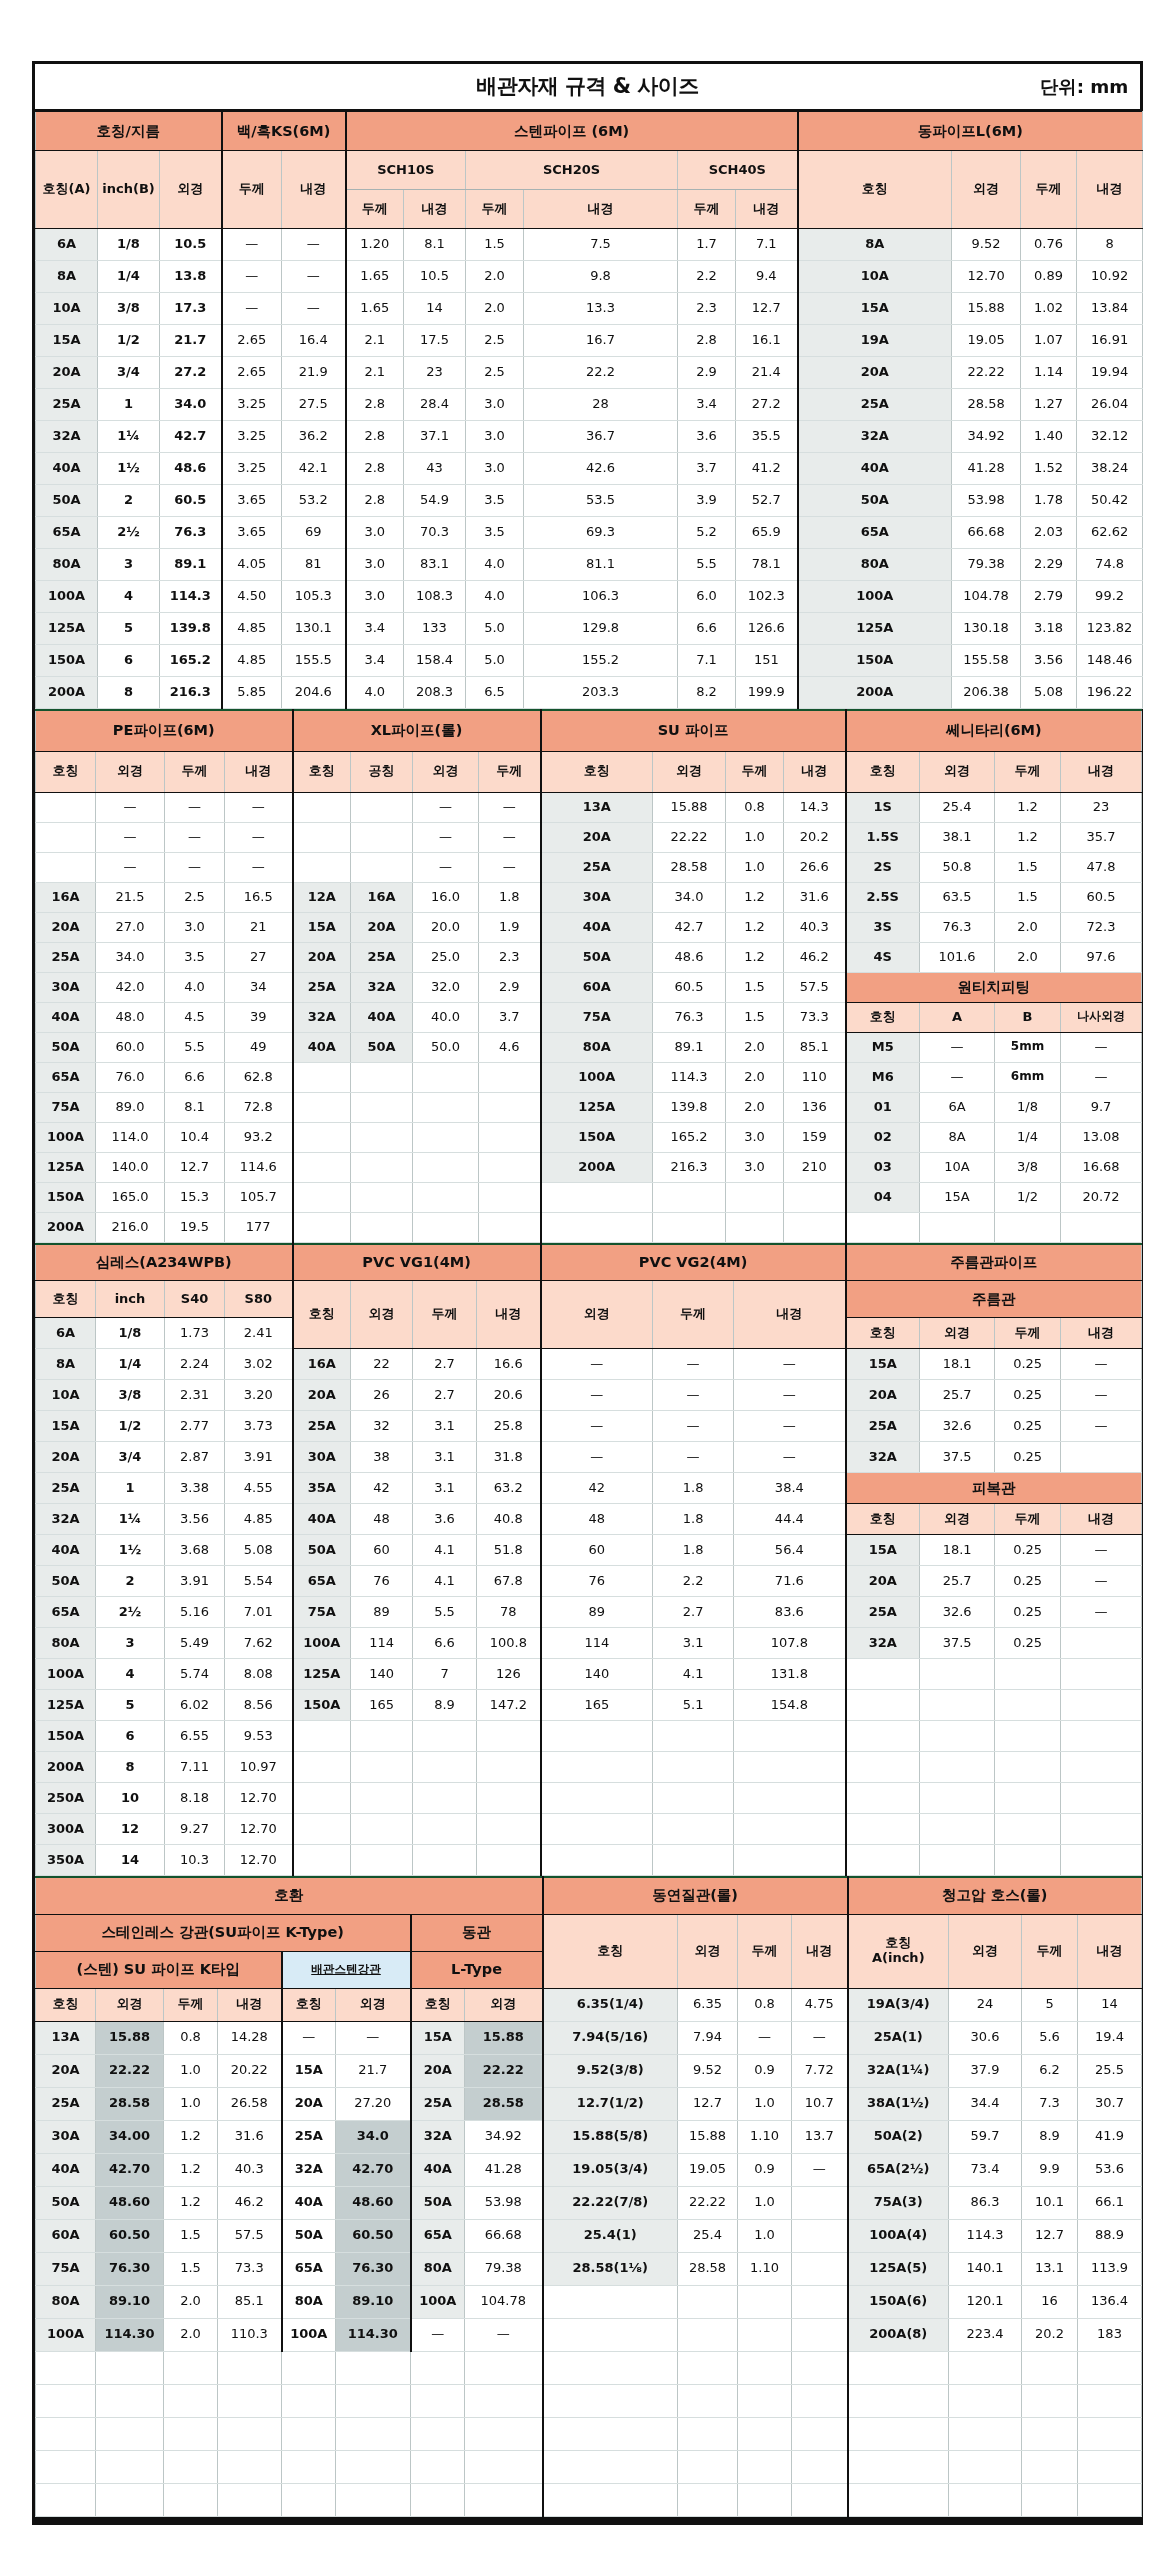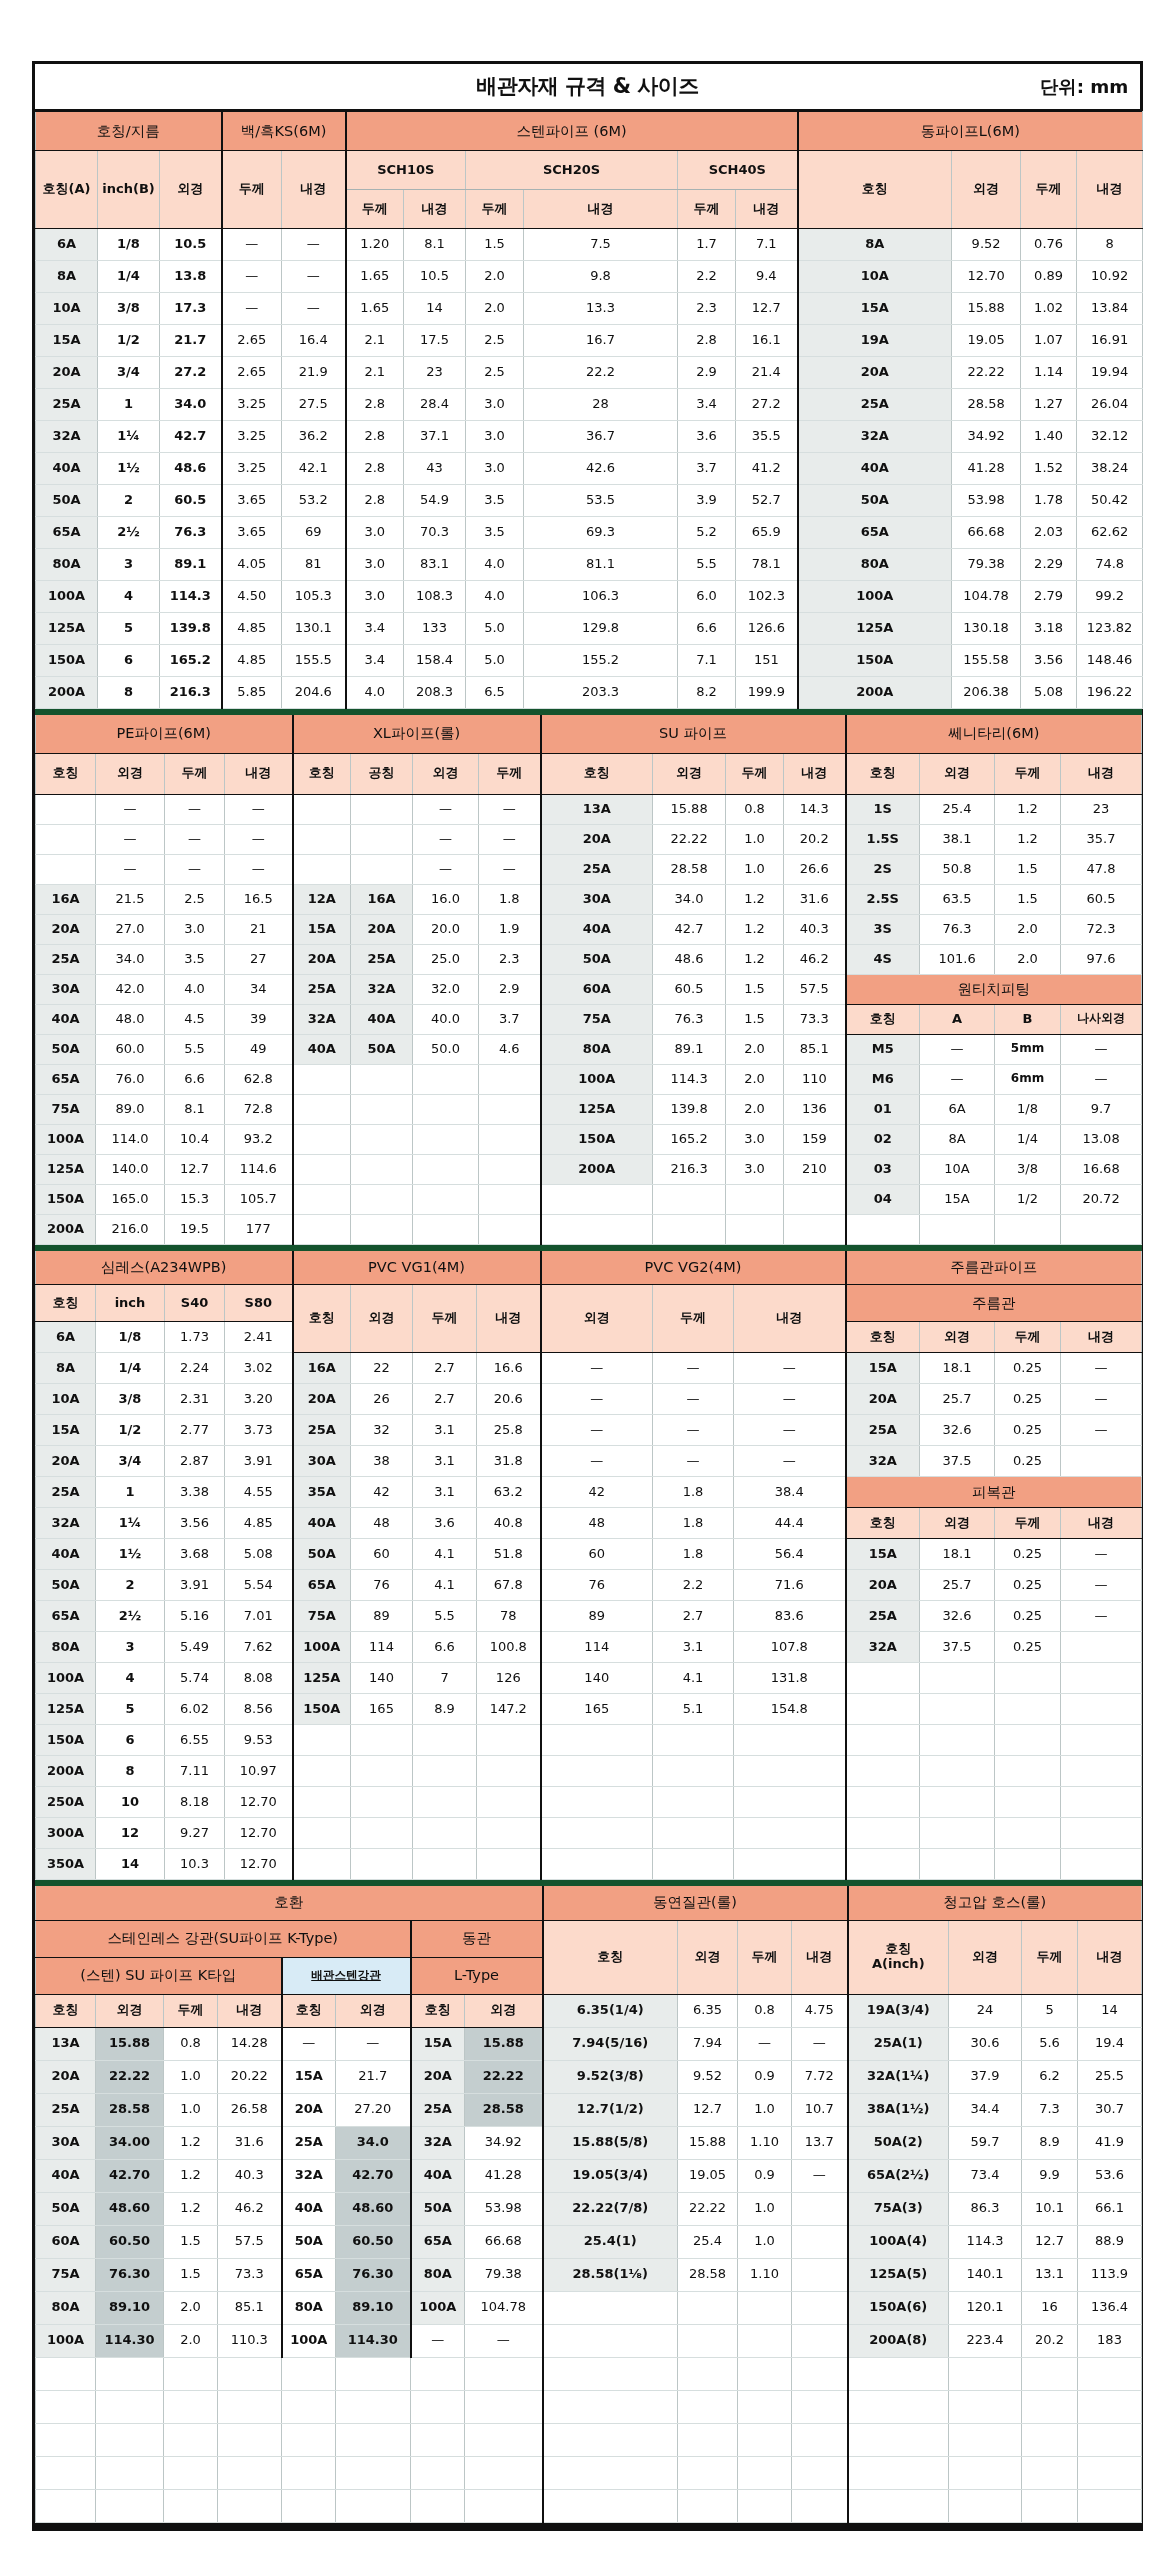--- a/index.html
+++ b/index.html
@@ -8,34 +8,34 @@
   .titlebar{height:45px;position:relative;border-bottom:2.9px solid var(--c-line,#101010);background:#fff;}
   .main-title{position:absolute;left:0;right:0;top:0;text-align:center;font-size:21px;font-weight:700;line-height:45px;letter-spacing:-0.5px;}
   .unit{position:absolute;right:11.6px;top:0;font-size:18.3px;font-weight:700;line-height:45px;}
   table{width:100%;border-collapse:collapse;table-layout:fixed;background:#fff;}
   td{border:1px solid #bcc6c6;border-top-color:#d6dede;border-bottom-color:#d6dede;padding:0 1px;
      font-size:13px;line-height:1.15;text-align:center;vertical-align:middle;background:#fff;
      white-space:pre-line;overflow:hidden;}
   td.cl{background:var(--c-label,#e8eceb);font-weight:700;}
   td.cb{font-weight:700;}
   td.cg{background:var(--c-highlight,#c4cecf);font-weight:700;}
-  td.band{background:var(--c-band,#f2a083);font-weight:400;font-size:14.5px;
+  td.band{background:var(--c-band,#f2a083);font-weight:700;font-size:14.5px;
      border-top:1.9px solid var(--c-line,#101010);border-bottom:1.9px solid var(--c-line,#101010);}
   td.hdr{background:var(--c-header,#fcdacb);font-weight:700;border-bottom:1.9px solid var(--c-line,#101010);}
   td.hmid{border-bottom:1px solid #a7b2b2;}
   td.blue{background:var(--c-blue_note,#d8ebf6);font-weight:700;font-size:11.6px;
      border-top:1.9px solid var(--c-line,#101010);border-bottom:1.9px solid var(--c-line,#101010);text-decoration:underline;}
   td.sep{border-left:2.9px solid var(--c-line,#101010);}
   td.sm{font-size:12px;}
   tr.hrow+tr:not(.hrow)>td{border-top:1.9px solid var(--c-line,#101010);}
   #t1 tr{height:32px;} #t1 tr.hrow{height:39px;}
   #t2 tr{height:30px;} #t2 tr.hrow{height:41px;}
   #t3 tr{height:31px;} #t3 tr.hrow{height:37px;}
   #t4 tr{height:33px;} #t4 tr.hrow{height:37px;}
-  #t2,#t3,#t4{border-top:6px solid #14532d;padding-left:44px;}
+  #t2,#t3,#t4{border-top:2px solid #14532d;padding-left:44px;}
 </style>
 </head>
 <body>
 
 <div class="page">
   <div class="sheet">
 
     <div class="titlebar">
       <div class="main-title">배관자재 규격 &amp; 사이즈</div>
       <div class="unit">단위: mm</div>

